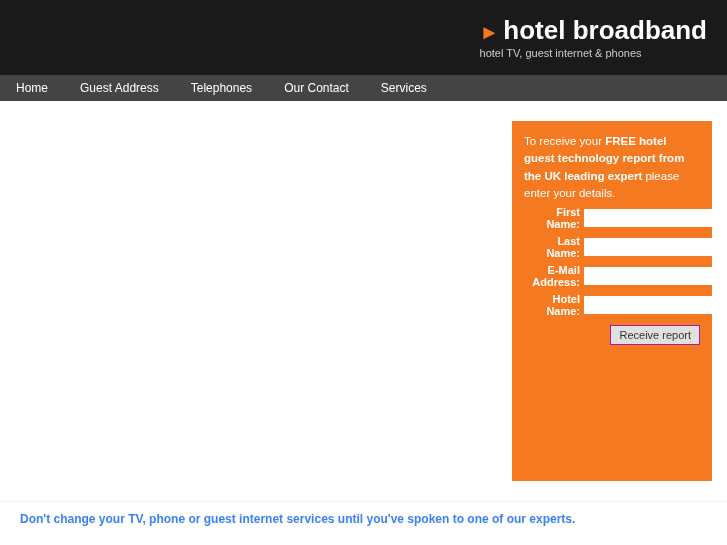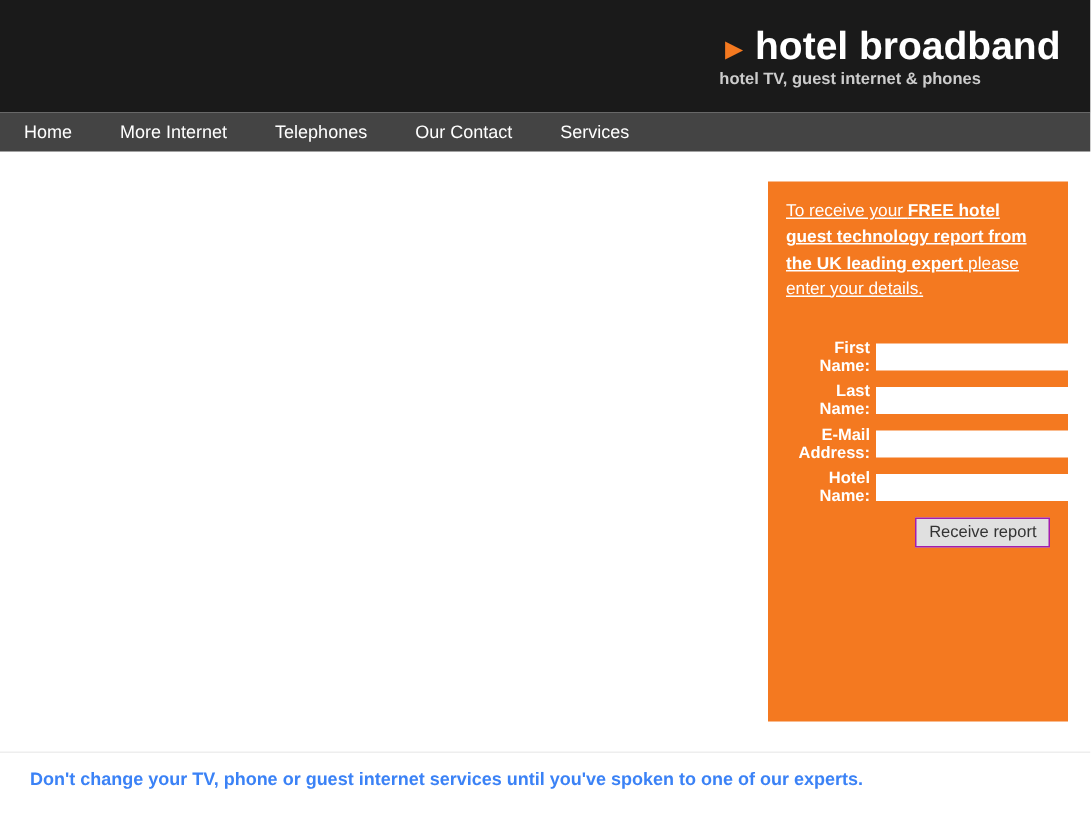--- a/index.html
+++ b/index.html
@@ -33,21 +33,20 @@
     }
     #logo-arrow {
       color: #f47920;
       font-size: 22px;
       margin-right: 2px;
     }
     #logo-subtitle {
       color: #cccccc;
       font-size: 11px;
       margin-top: 2px;
-      font-weight: bold;
     }
 
     
     #navbar {
       background: #444444;
       height: 26px;
       display: flex;
       align-items: center;
     }
     .nav-item {
@@ -79,22 +78,21 @@
       width: 200px;
       background: #f47920;
       margin: 20px 15px 20px 0;
       padding: 12px;
       font-size: 11px;
     }
     #promo-text {
       color: #ffffff;
       font-size: 11.5px;
       line-height: 1.5;
-      margin-bottom: 24px;
-      text-decoration: underline;
+      margin-bottom: 4px;
     }
     #promo-text strong {
       font-weight: bold;
     }
     .form-row {
       display: flex;
       align-items: center;
       margin-bottom: 5px;
     }
     .form-label {
@@ -144,21 +142,21 @@
     <div style="display:flex; align-items:baseline;">
       <span id="logo-arrow" style="color:#f47920; font-size:20px; margin-right:4px;">►</span>
       <span id="logo-title" style="color:#ffffff; font-size:26px; font-weight:bold;">hotel broadband</span>
     </div>
     <div id="logo-subtitle" style="color:#cccccc; font-size:11px; text-align:right;">hotel TV, guest internet &amp; phones</div>
   </div>
 </div>
 
 <div id="navbar">
   <div class="nav-item">Home</div>
-  <div class="nav-item">More Internet</div>
+  <div class="nav-item">Guest Address</div>
   <div class="nav-item">Telephones</div>
   <div class="nav-item">Our Contact</div>
   <div class="nav-item">Services</div>
 </div>
 
 <div id="main">
 
   <div id="left-content"></div>
 
   <div id="right-panel">

